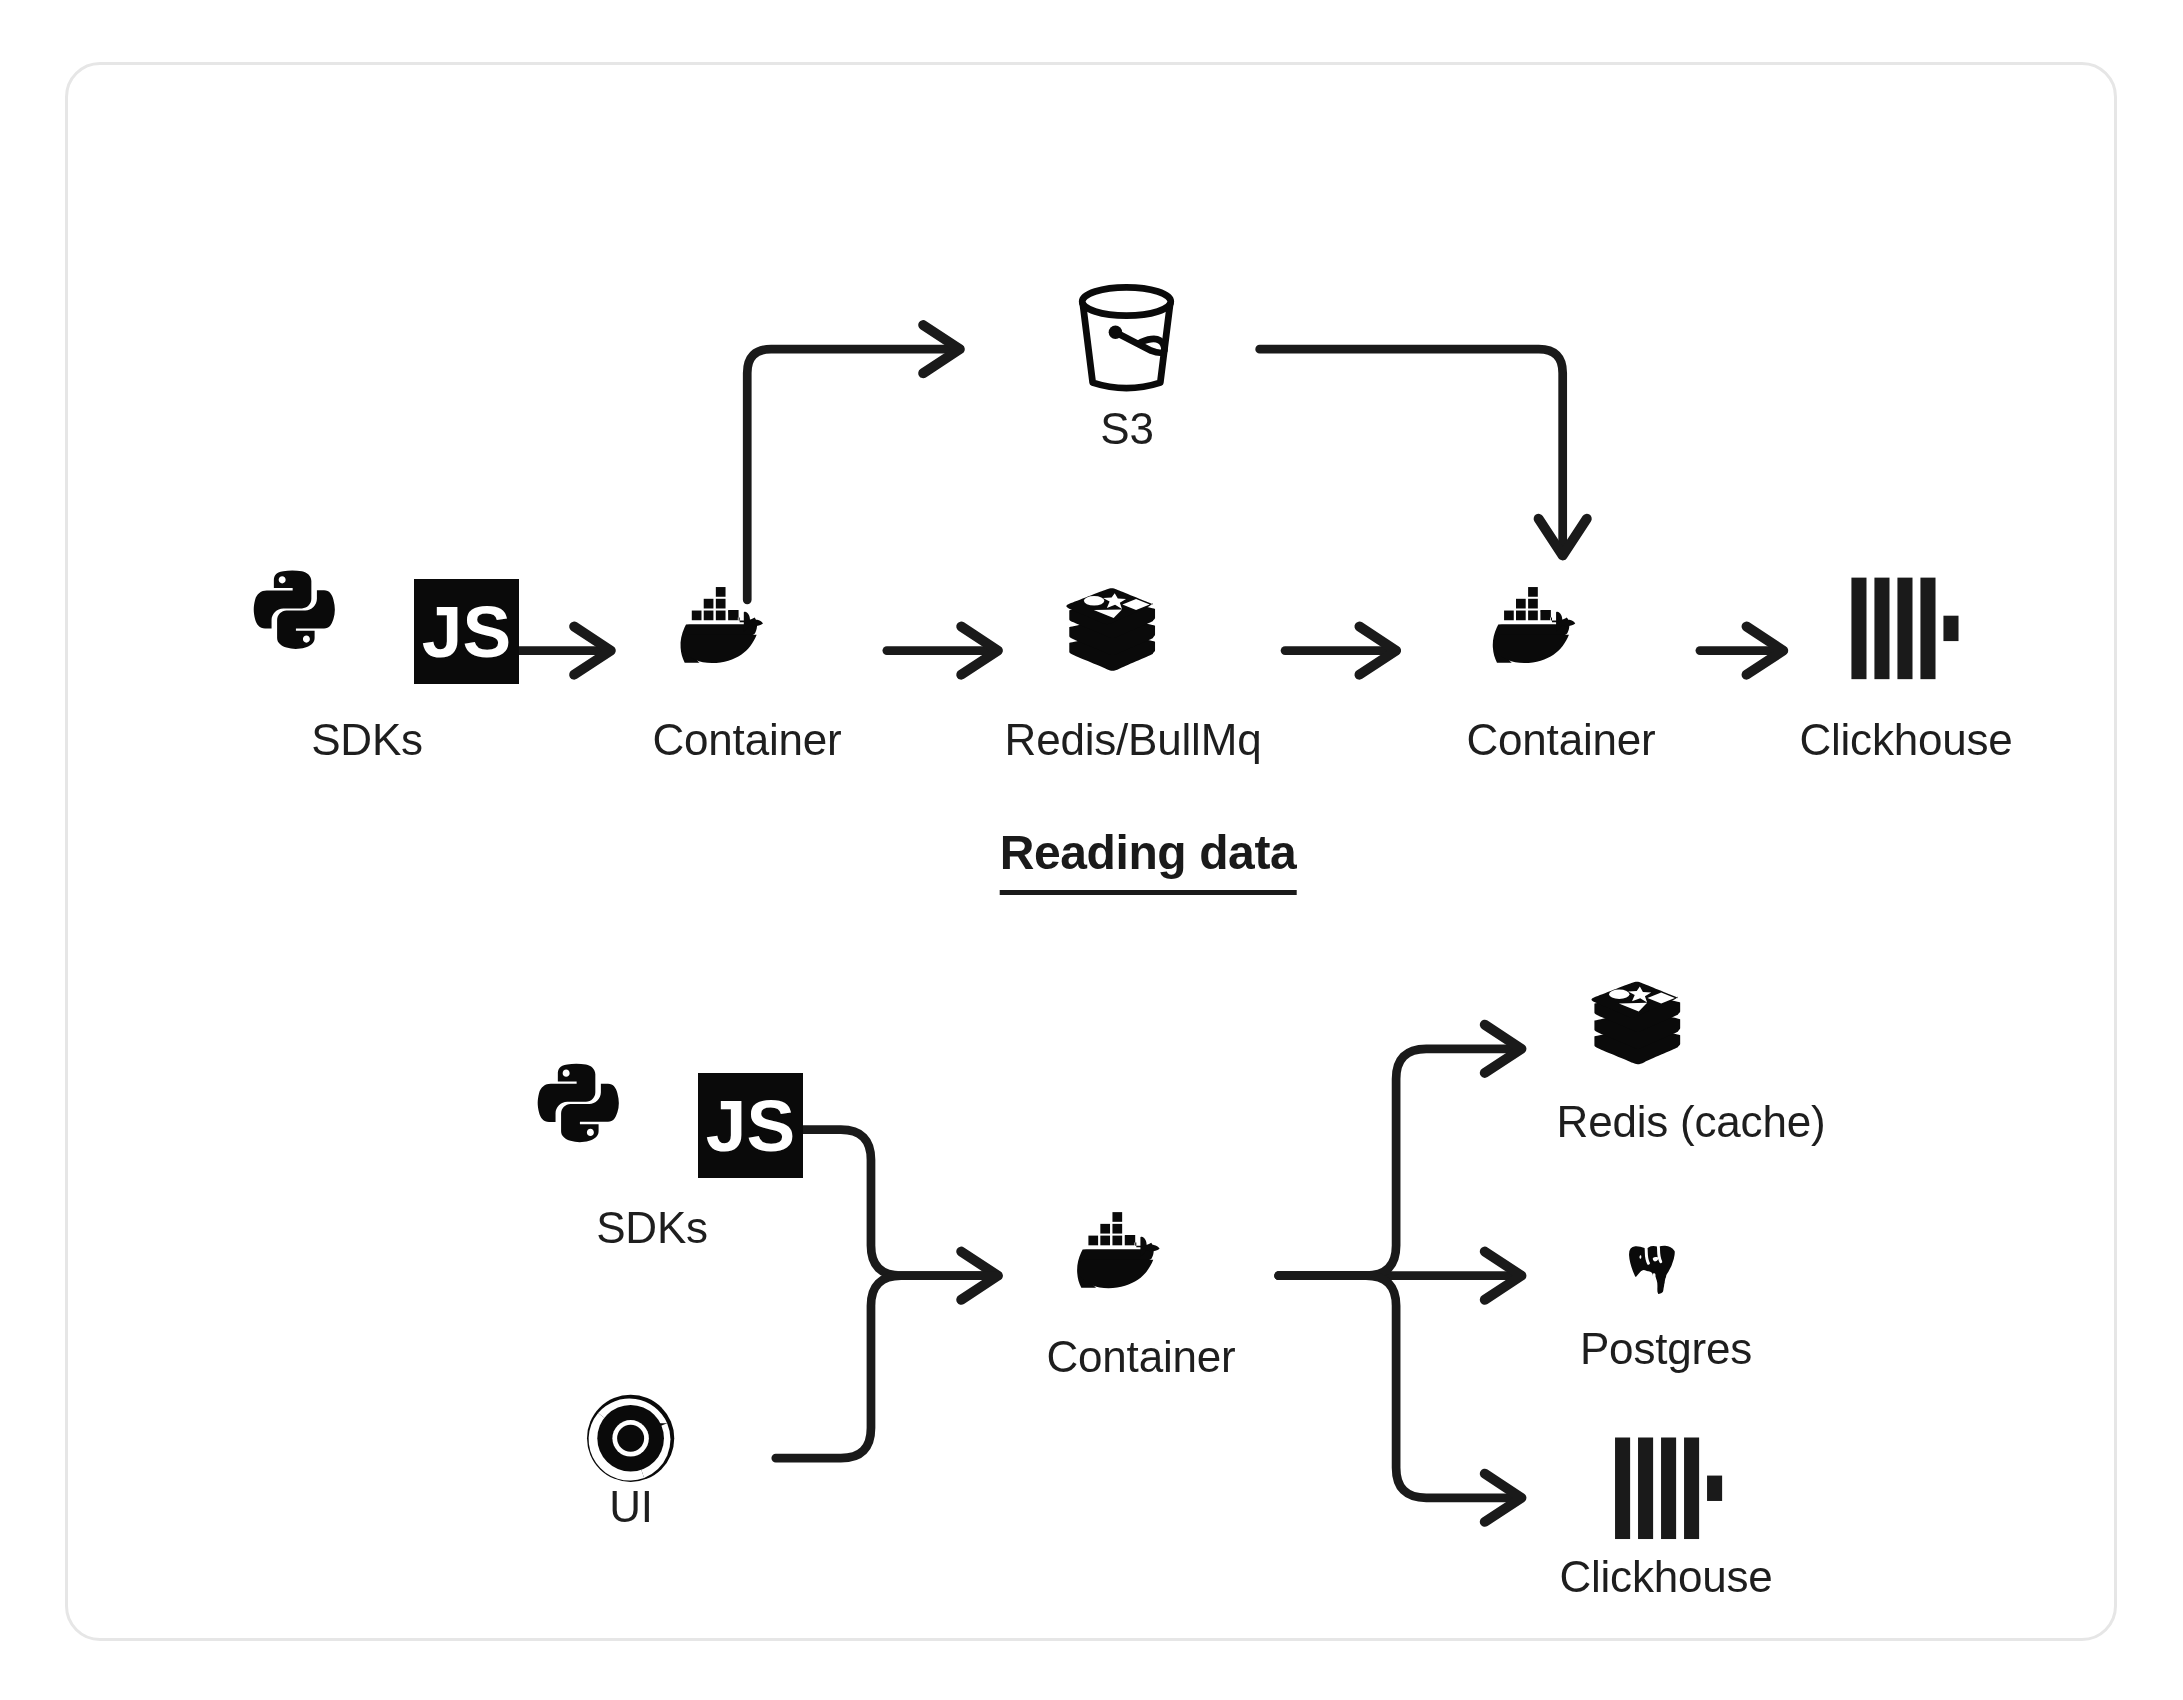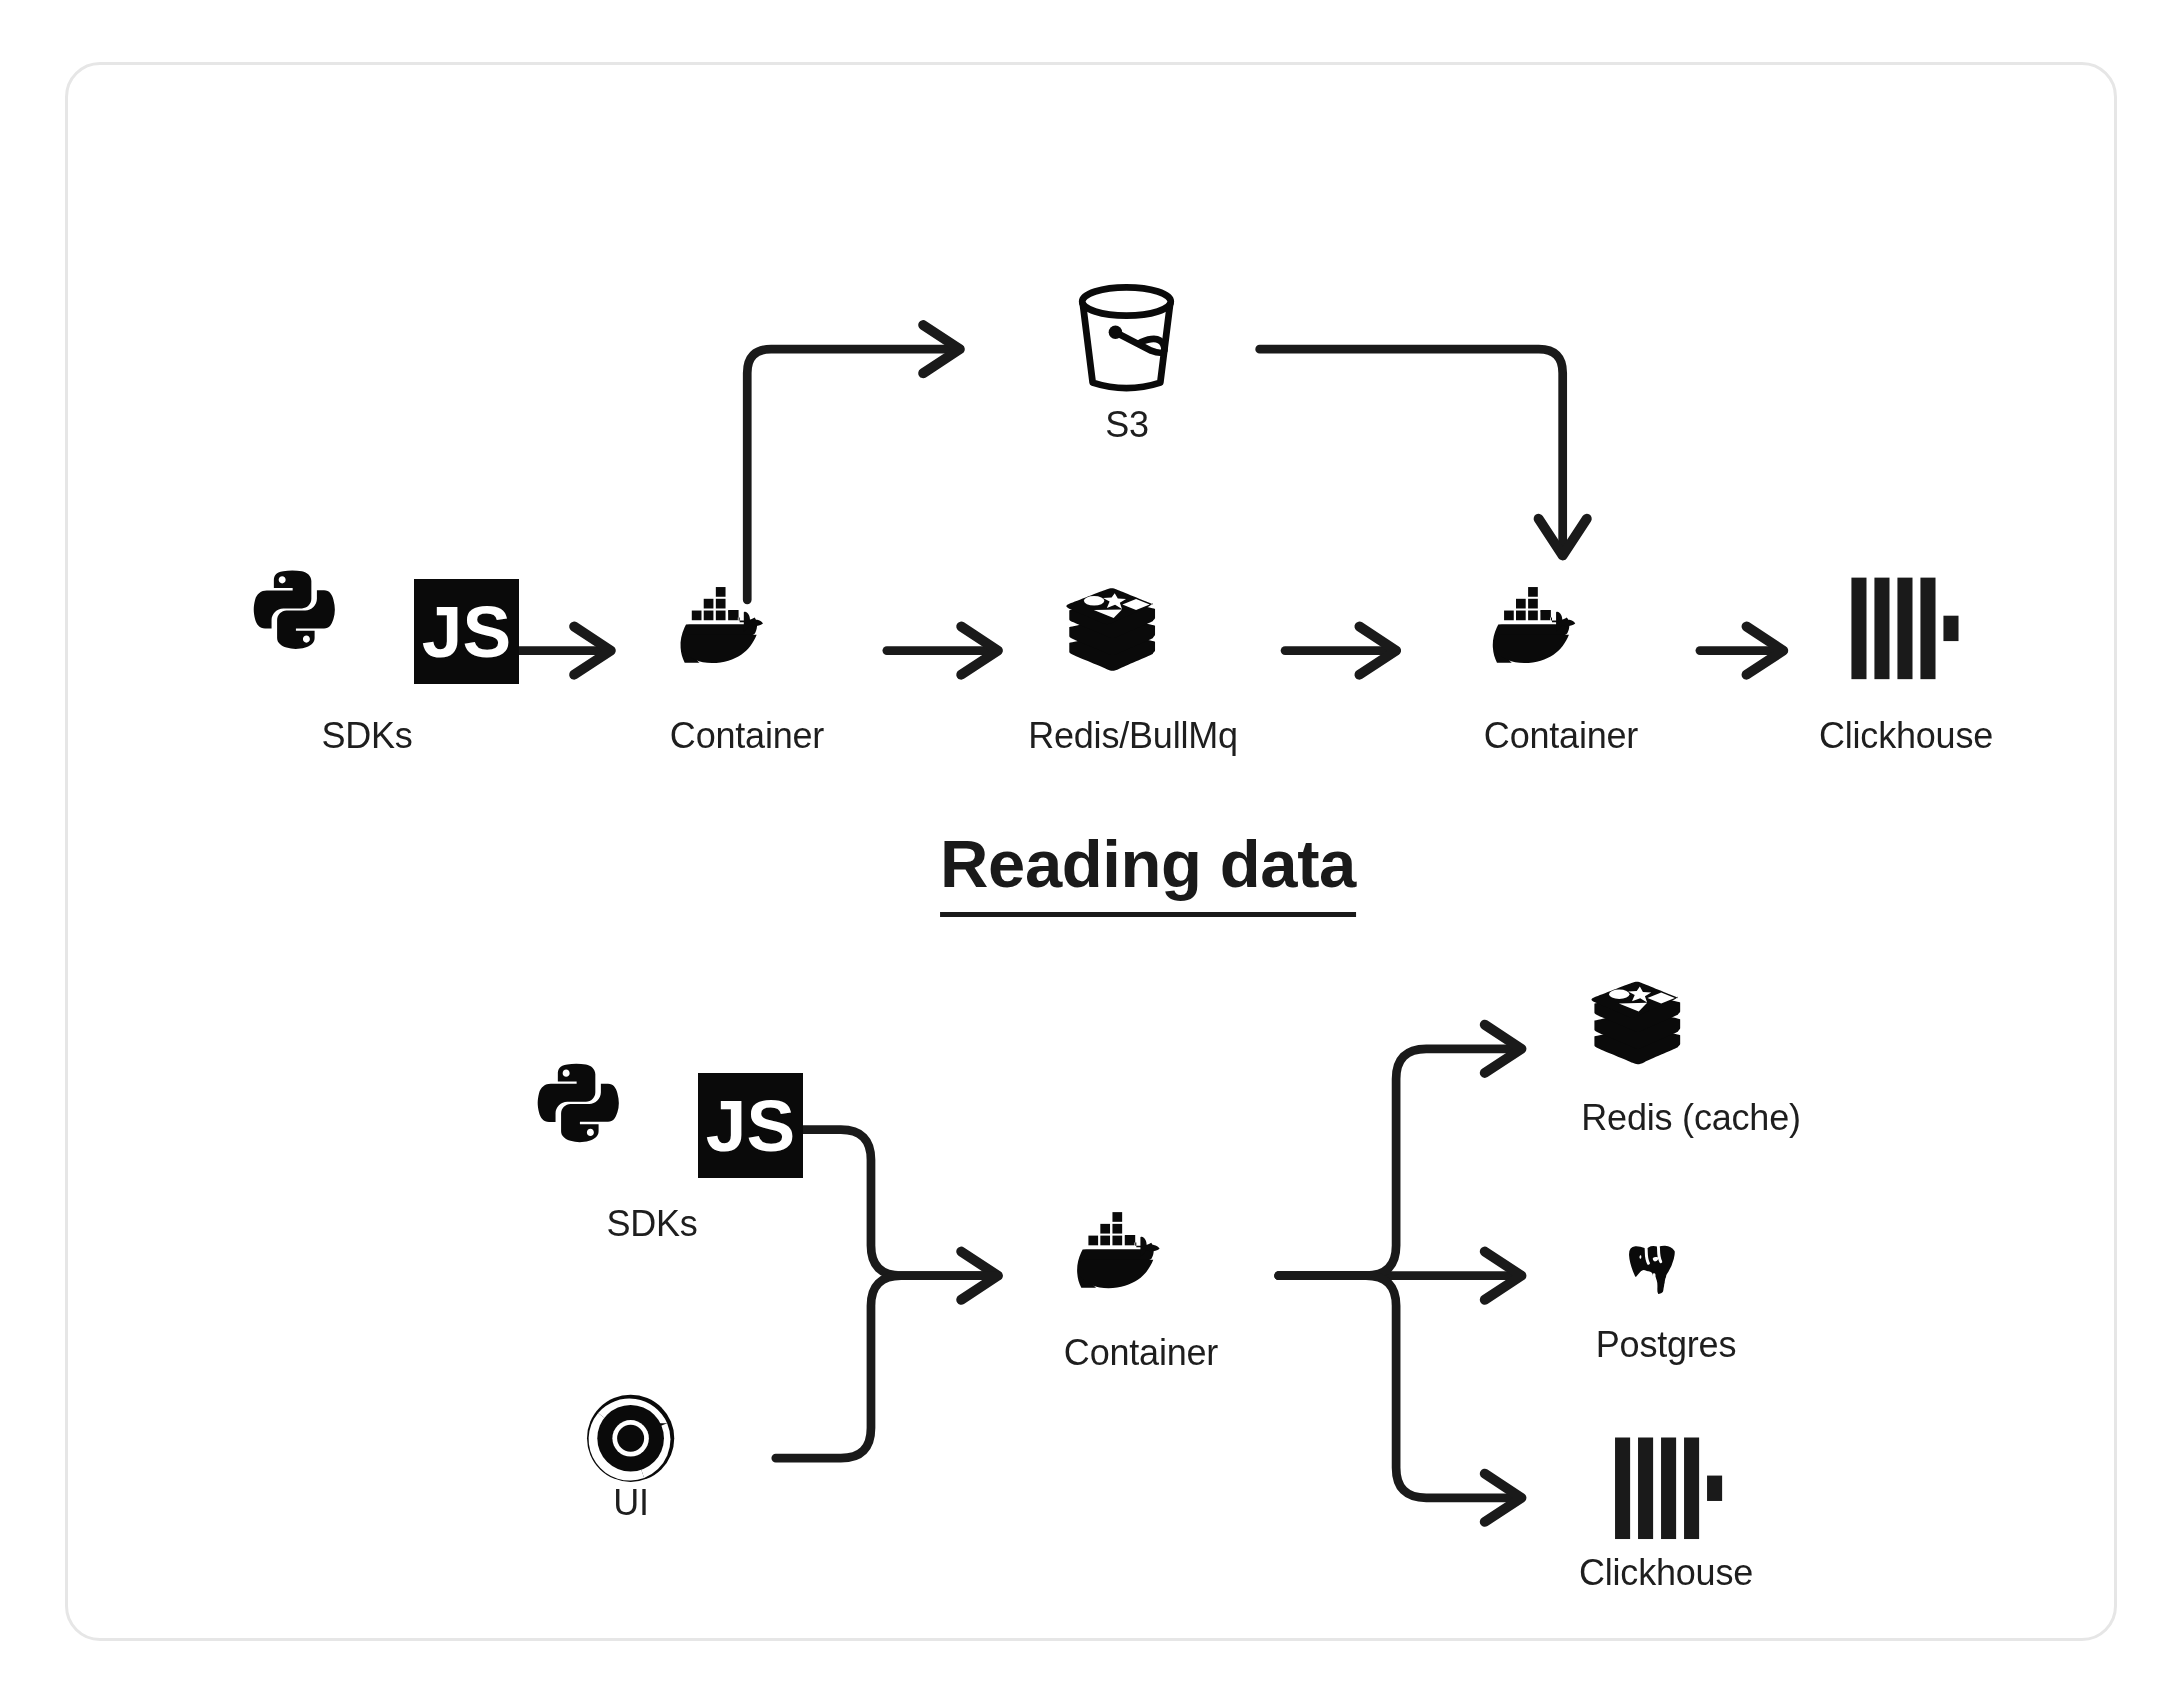--- a/index.html
+++ b/index.html
@@ -49,21 +49,21 @@
     border-bottom: 5.6px solid #1a1a1a;
     padding-bottom: 9.5px;
   }
   .node {
     position: absolute;
     transform: translateX(-50%);
     text-align: center;
     white-space: nowrap;
   }
   .node-label {
-    font-size: 36px;
+    font-size: 44px;
     color: #1e1e1e;
     line-height: 1.1;
     margin-top: 8px;
     letter-spacing: -0.2px;
   }
   .js-box {
     background: #0a0a0a;
     color: #ffffff;
     display: flex;
     align-items: center;
@@ -236,21 +236,21 @@
 
   <div class="js-box" style="position:absolute;left:367px;top:579px;width:105px;height:105px;font-size:73px;">
     <span>JS</span>
   </div>
 
   <div class="js-box" style="position:absolute;left:651px;top:1073px;width:105px;height:105px;font-size:73px;">
     <span>JS</span>
   </div>
 
 
-  <div class="section-title" style="left:1148px; top:825px; font-size:67px;">
+  <div class="section-title" style="left:1148px; top:825px; font-size:48px;">
     <span class="tx">Reading data</span>
   </div>
 
   <div class="node" style="left:367px; top:708px;">
     <div class="node-label">SDKs</div>
   </div>
 
   <div class="node" style="left:747px; top:708px;">
     <div class="node-label">Container</div>
   </div>

